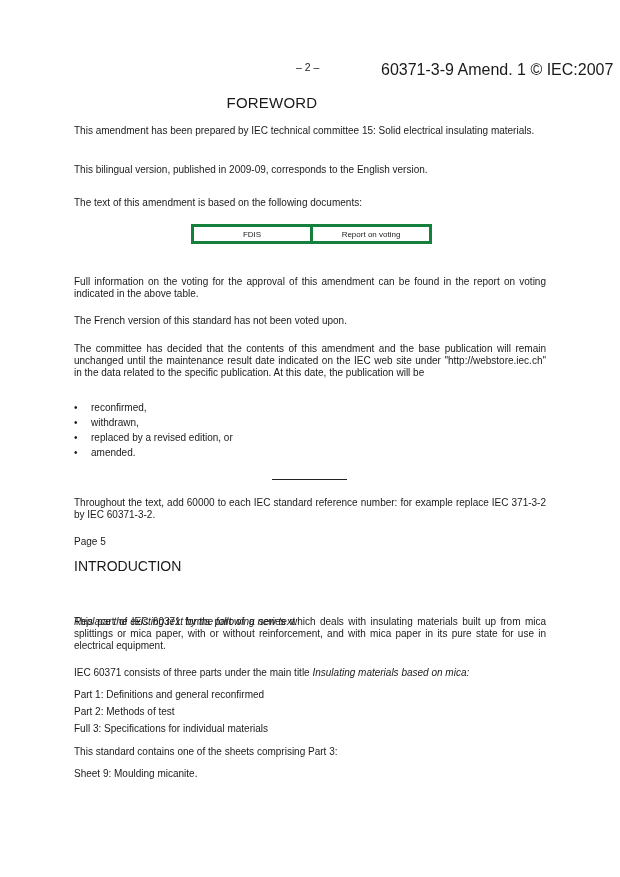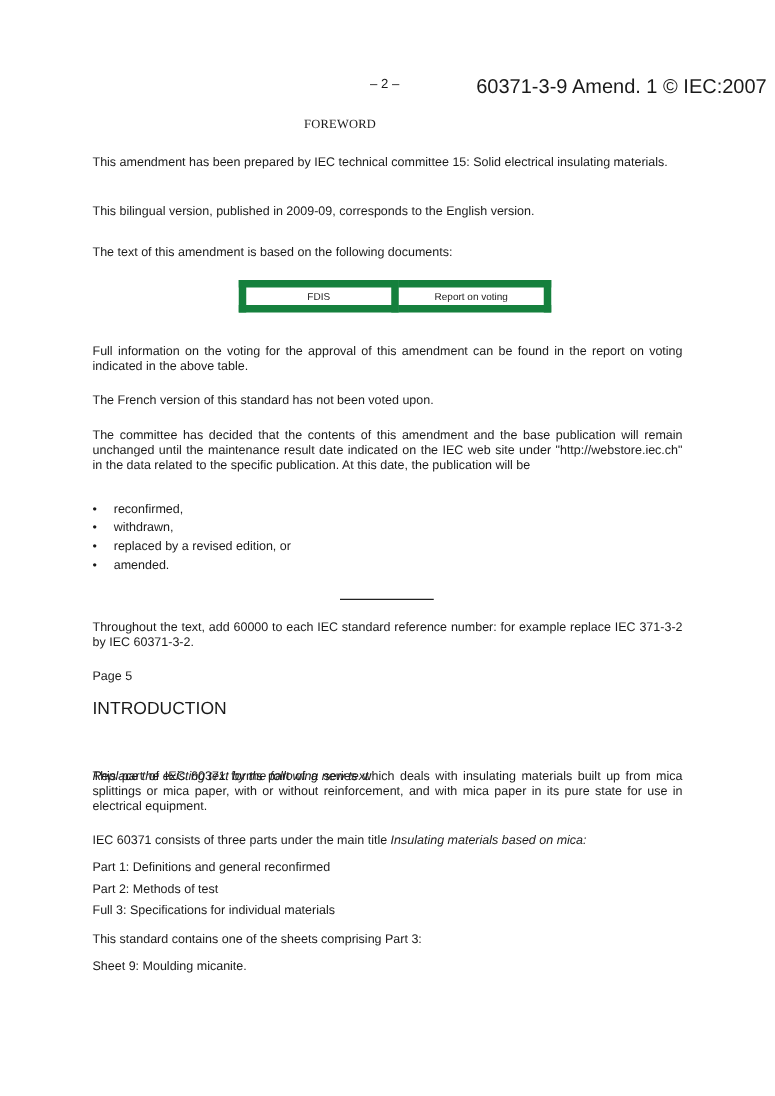--- a/index.html
+++ b/index.html
@@ -4,23 +4,23 @@
 <style>
   html, body { margin: 0; padding: 0; background: #ffffff; }
   body {
     width: 620px; height: 877px; position: relative; overflow: hidden;
     font-family: "Liberation Sans", sans-serif; color: #1a1a1a;
     font-size: 10px;
   }
   .para { position: absolute; left: 74px; width: 472px; line-height: 12px; text-align: justify; }
   .header-page { position: absolute; top: 61px; left: 296px; font-size: 10.5px; }
   .header-ref { position: absolute; top: 61px; left: 381px; font-size: 16px; }
-  .title { position: absolute; top: 94px; left: 0; width: 544px; text-align: center; font-size: 10px; letter-spacing: 0.2px; font-family: Liberation Serif, serif; }
+  .title { position: absolute; top: 94px; left: 0; width: 544px; text-align: center; font-size: 15px; letter-spacing: 0.2px; }
   table.docs { position: absolute; top: 224px; left: 191px; border-collapse: collapse; font-size: 8px; }
-  table.docs td { border: 6px solid #15803d; width: 116px; height: 14px; text-align: center; padding: 0; }
+  table.docs td { border: 3px solid #15803d; width: 116px; height: 14px; text-align: center; padding: 0; }
   .bullets { position: absolute; left: 74px; top: 400px; line-height: 15px; }
   .bullet-row { display: flex; }
   .bullet-dot { width: 17px; }
   .hr { position: absolute; top: 479px; left: 272px; width: 75px; border-top: 1px solid #222; }
   .intro { position: absolute; top: 558px; left: 74px; font-size: 14px; }
   .italic { font-style: italic; margin-top: 28px; }
 </style>
 </head>
 <body>
 

